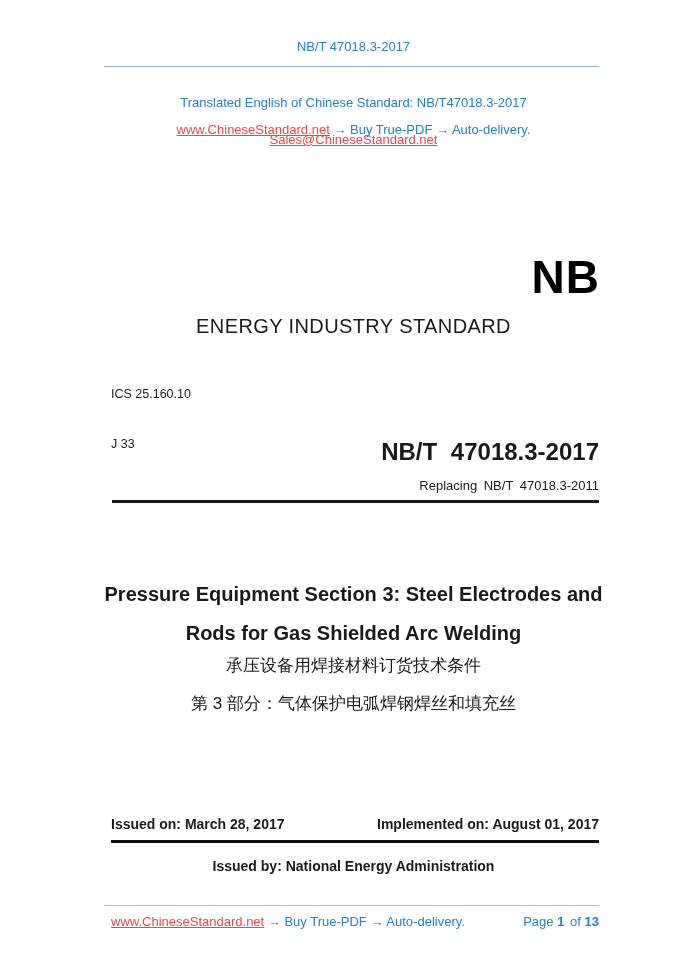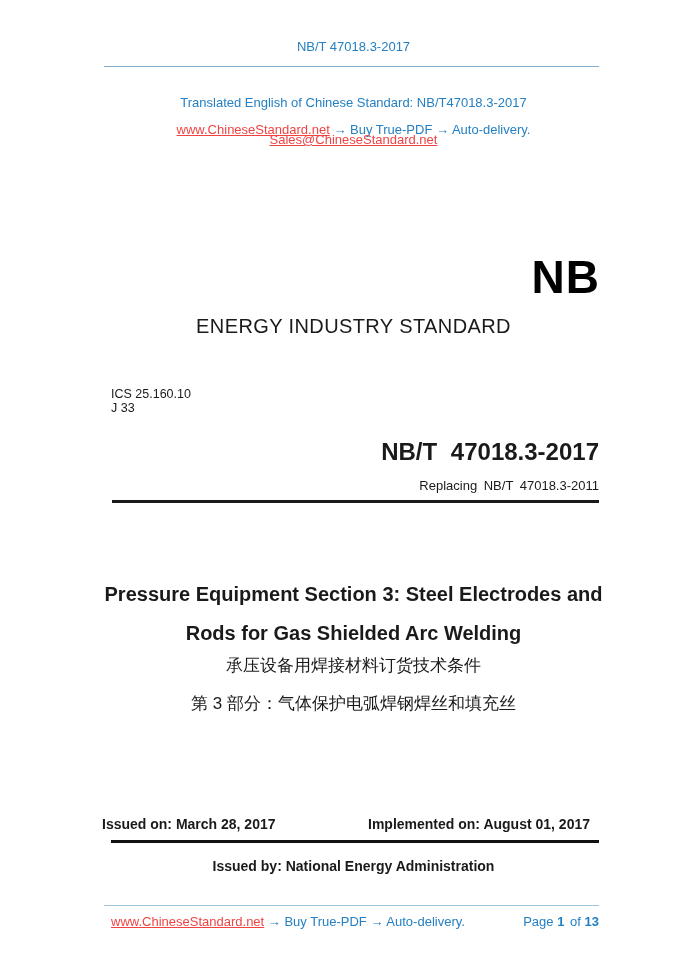--- a/index.html
+++ b/index.html
@@ -41,21 +41,21 @@
   
   .nb-logo {
     top: 250px; right: 100px;
     font-size: 46px; font-weight: bold; color: #000000;
     letter-spacing: 1px;
   }
   .org-1 { top: 315px; font-size: 20px; letter-spacing: 0.4px; }
   .org-2 { top: 353px; font-size: 16px; letter-spacing: 0.4px; }
 
   .ics  { top: 387px; left: 104px; font-size: 12.5px; }
-  .jcls { top: 401px; left: 104px; font-size: 12.5px; }
+  .jcls { top: 437px; left: 104px; font-size: 12.5px; }
 
   .std-num {
     top: 438px; right: 101px;
     font-size: 24px; font-weight: bold;
     word-spacing: 7px;
   }
   .std-replacing {
     top: 478px; right: 101px;
     font-size: 13px;
     word-spacing: 3px;
@@ -69,21 +69,21 @@
   .title-en { font-size: 20px; font-weight: bold; }
   .title-en-1 { top: 545px; }
   .title-en-2 { top: 583px; }
   .title-en-3 { top: 622px; }
   .title-zh { font-size: 17px; font-weight: normal; }
   .title-zh-1 { top: 654px; }
   .title-zh-2 { top: 692px; }
 
   
   .dates-row {
-    top: 816px; left: 95px; width: 488px;
+    top: 816px; left: 104px; width: 488px;
     display: flex; justify-content: space-between;
     font-size: 14px; font-weight: bold;
   }
   .rule-black-2 {
     top: 840px; left: 104px; width: 488px; height: 0;
     border-top: 3px solid #111111;
   }
   .issued-by { top: 858px; font-size: 14px; font-weight: bold; }
 
   

